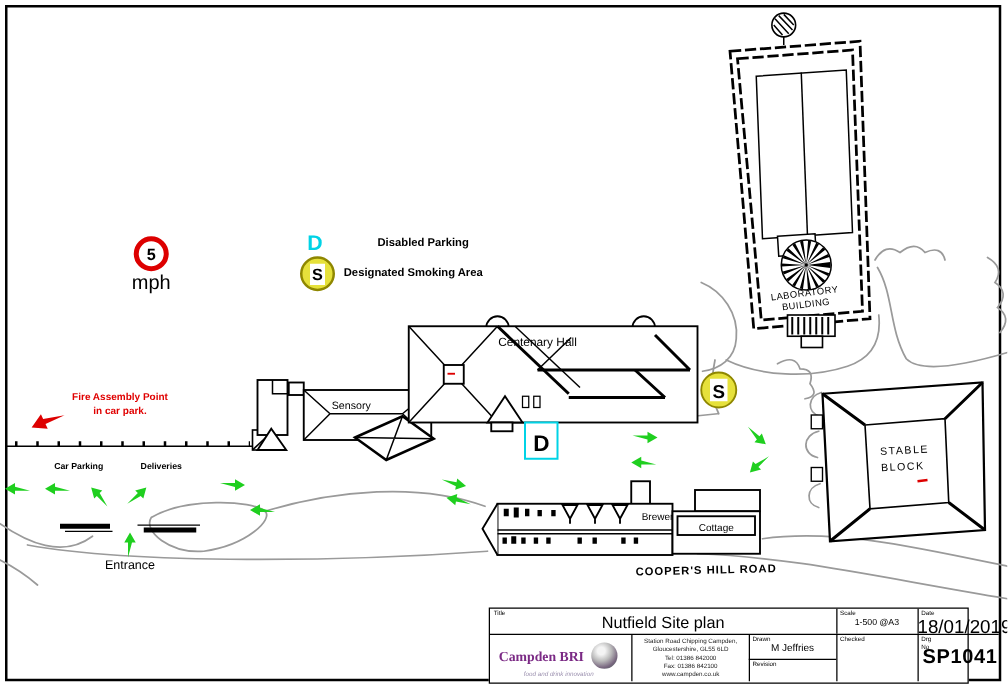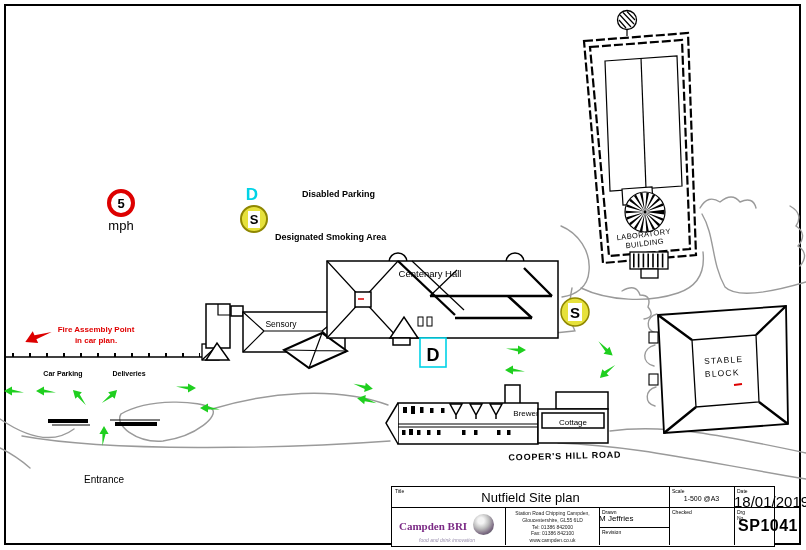--- a/index.html
+++ b/index.html
@@ -8,42 +8,42 @@
   .page svg{position:absolute;left:0;top:0;}
   svg text{font-family:"Liberation Sans",sans-serif;fill:#000;}
   .bld{fill:#fff;stroke:#000;stroke-width:1.5;stroke-linejoin:miter;}
   .ln{stroke:#000;stroke-width:1.2;fill:none;}
   .thick{stroke:#000;stroke-width:2.4;fill:none;}
   .road{fill:none;stroke:#9a9a9a;stroke-width:1.4;stroke-linecap:round;}
   
   .speed-circle{position:absolute;left:107px;top:189px;width:28px;height:28px;border:4px solid #dd0000;
       border-radius:50%;background:#fff;display:flex;align-items:center;justify-content:center;
       font-size:13px;font-weight:bold;box-sizing:border-box;}
-  .speed-unit{position:absolute;left:95px;top:218px;width:52px;text-align:center;font-size:13px;}
+  .speed-unit{position:absolute;left:95px;top:218px;width:52px;text-align:center;font-size:16px;}
   
   .legend-d{position:absolute;left:241px;top:185px;width:22px;text-align:center;font-size:17px;
       font-weight:bold;color:#00d3e6;}
   .legend-s-circle{position:absolute;left:240px;top:205px;width:28px;height:28px;border-radius:50%;
       background:#e6e13b;border:2px solid #8f8700;box-sizing:border-box;display:flex;align-items:center;justify-content:center;}
   .legend-s-inner{background:#fff;padding:0 2px;font-size:13px;font-weight:bold;line-height:17px;}
   .legend-label{position:absolute;font-size:9px;font-weight:600;}
   
   .fire-note{position:absolute;left:40px;top:312px;width:112px;text-align:center;color:#e00000;
-      font-size:8px;font-weight:bold;line-height:11px;margin-top:12px;}
+      font-size:8px;font-weight:bold;line-height:11px;}
   .small-label{position:absolute;font-size:7px;font-weight:bold;text-align:center;}
-  .entrance-label{position:absolute;left:70px;top:447px;width:68px;text-align:center;font-size:10px;margin-top:27px;}
+  .entrance-label{position:absolute;left:70px;top:447px;width:68px;text-align:center;font-size:10px;}
   
   .tb{position:absolute;left:391px;top:486px;width:384px;height:61px;border:1.5px solid #000;
       box-sizing:border-box;background:#fff;}
   .tb .hline,.tb .vline{position:absolute;background:#000;}
   .tb .lbl{position:absolute;font-size:5px;line-height:6px;}
   .tb-title{position:absolute;left:0;top:3px;width:277px;text-align:center;font-size:13px;}
   .tb-scale{position:absolute;left:277px;top:8px;width:65px;text-align:center;font-size:7px;}
   .tb-date{position:absolute;left:342px;top:6px;width:65px;text-align:center;font-size:15px;}
-  .tb-drawn{position:absolute;left:207px;top:27px;width:70px;font-size:8px;}
+  .tb-drawn{position:absolute;left:207px;top:27px;width:70px;text-align:center;font-size:8px;}
   .tb-dwgno{position:absolute;left:345px;top:30px;width:62px;text-align:center;font-size:16px;font-weight:bold;letter-spacing:.5px;}
   .tb-brand{position:absolute;left:7px;top:33px;font-size:11px;font-weight:600;color:#7b2a85;font-family:Liberation Serif, serif;}
   .tb-sphere{position:absolute;left:81px;top:27px;width:21px;height:21px;border-radius:50%;
       background:radial-gradient(circle at 38% 32%, #f4f4f4 0 16%, #bcbcbc 42%, #77657e 70%, #3e6a4e 100%);}
   .tb-tagline{position:absolute;left:5px;top:50px;width:100px;text-align:center;font-size:5px;
       color:#9a8fae;font-style:italic;}
   .tb-addr{position:absolute;left:114px;top:23px;width:93px;text-align:center;font-size:5px;
       line-height:6.8px;color:#222;}
 </style>
 </head>
@@ -226,25 +226,25 @@
 <div class="speed-circle">
   <span>5</span>
 </div>
 <div class="speed-unit">mph</div>
 
 <div class="legend-d">D</div>
 <div class="legend-label" style="left:275px;top:189px;margin-left:27px;">Disabled Parking</div>
 <div class="legend-s-circle">
   <span class="legend-s-inner">S</span>
 </div>
-<div class="legend-label" style="left:275px;top:213px;margin-top:19px;">Designated Smoking Area</div>
+<div class="legend-label" style="left:275px;top:213px;">Designated Smoking Area</div>
 
 <div class="fire-note">
   <div>Fire Assembly Point</div>
-  <div>in car plan.</div>
+  <div>in car park.</div>
 </div>
 
 <div class="small-label" style="left:30px;top:370px;width:66px;">Car Parking</div>
 <div class="small-label" style="left:96px;top:370px;width:66px;">Deliveries</div>
 <div class="entrance-label">Entrance</div>
 
 <div class="tb">
   <div class="hline" style="left:0;top:20px;width:407px;height:1px;"></div>
   <div class="vline" style="left:277px;top:0;width:1px;height:20px;"></div>
   <div class="vline" style="left:342px;top:0;width:1px;height:20px;"></div>

